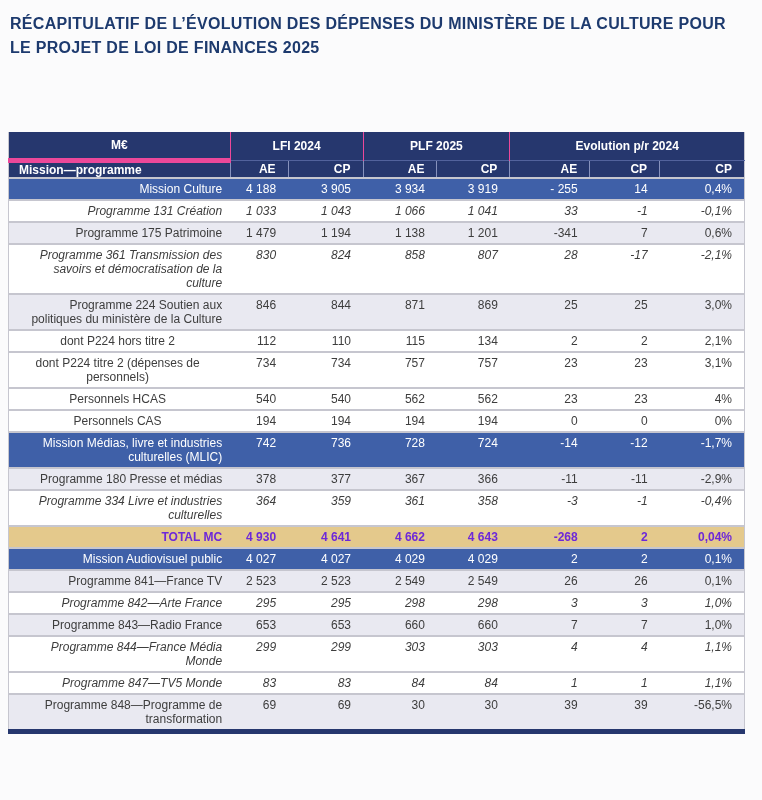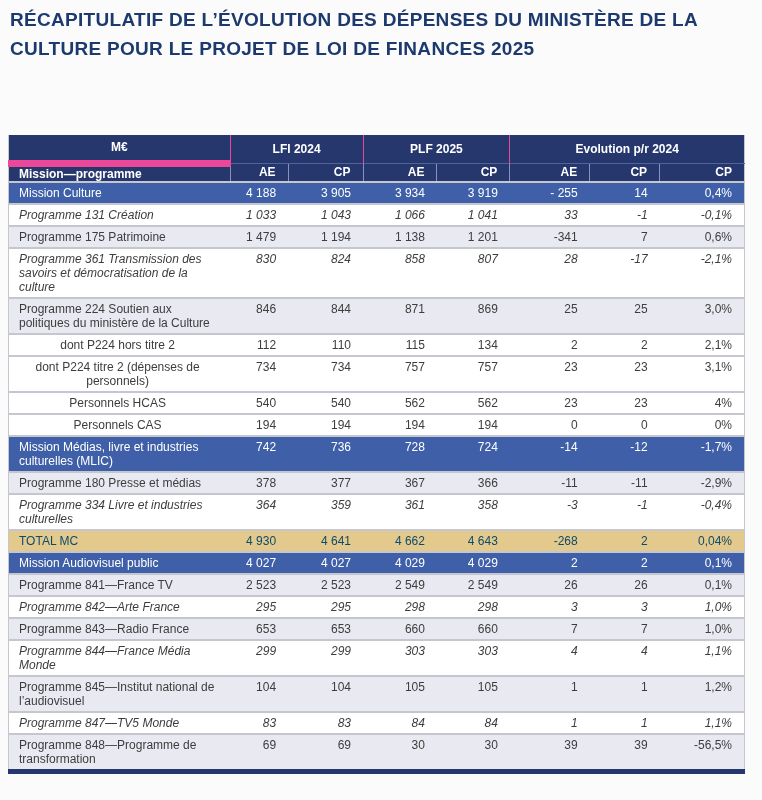--- a/index.html
+++ b/index.html
@@ -1,58 +1,58 @@
 <!DOCTYPE html>
 <html lang="fr"><head>
 <meta charset="utf-8">
 <style>
   * { margin:0; padding:0; box-sizing:border-box; }
   html,body { width:762px; background:#fbfbfc; font-family:"Liberation Sans", sans-serif; }
   body { min-height:800px; }
 
   .page-title {
     color:#1d3a6e;
-    font-size:19px;
+    font-size:16px;
     font-weight:bold;
     line-height:1.5;
     letter-spacing:0.3px;
-    padding:6px 14px 0 10px;
+    padding:12px 14px 0 10px;
     max-width:745px;
   }
 
   table.budget {
     margin:72px 0 0 8px;
     width:737px;
     border-collapse:collapse;
     font-size:12px;
     color:#3d3d3d;
     border-left:1px solid #c6c6cf;
     border-right:1px solid #c6c6cf;
     border-bottom:5px solid #26376e;
   }
 
   
   thead th { background:#26376e; color:#ffffff; font-weight:bold; font-size:12px; }
   .h-unit   { text-align:center; height:28px; }
   .h-group  { text-align:center; border-left:1px solid #ec4899; }
-  .h-label  { text-align:left; padding-left:10px; height:16px; border-top:7px solid #ec4899; }
+  .h-label  { text-align:left; padding-left:10px; height:16px; border-top:5px solid #ec4899; }
   .h-sub    { text-align:right; padding-right:12px; border-left:1px solid #8792bd; border-top:1px solid #52629c; }
 
   
   tbody tr { border-top:2px solid #c6c6cf; }
   tbody td { vertical-align:top; padding:3px 0; line-height:14px; }
-  td.lbl   { text-align:left; padding-left:10px; padding-right:8px; }
+  td.lbl   { text-align:right; padding-left:10px; padding-right:8px; }
   td.num   { text-align:right; padding-right:12px; white-space:nowrap; }
 
   tr.plain   { background:#ffffff;font-style:italic; }
   tr.alt     { background:#e9e9f1; }
   tr.mission { background:#3f60a8; }
   tr.mission td { color:#ffffff; }
   tr.total   { background:#e4c98c; }
-  tr.total td { color:#0c4a6e; font-weight:normal; }
+  tr.total td { color:#6d28d9; font-weight:bold; }
   tr.sub     { background:#ffffff; }
   tr.sub td.lbl { text-align:center; padding-right:14px; }
 </style>
 </head>
 <body>
 
 <h1 class="page-title">RÉCAPITULATIF DE L’ÉVOLUTION DES DÉPENSES DU MINISTÈRE DE LA CULTURE POUR LE PROJET DE LOI DE FINANCES 2025</h1>
 
 <table class="budget">
   <colgroup>
@@ -259,30 +259,20 @@
       <tr class="plain">
         <td class="lbl">Programme 844—France Média Monde</td>
         <td class="num">299</td>
         <td class="num">299</td>
         <td class="num">303</td>
         <td class="num">303</td>
         <td class="num">4</td>
         <td class="num">4</td>
         <td class="num">1,1%</td>
       </tr>
-      <tr class="alt">
-        <td class="lbl">Programme 845—Institut national de l’audiovisuel</td>
-        <td class="num">104</td>
-        <td class="num">104</td>
-        <td class="num">105</td>
-        <td class="num">105</td>
-        <td class="num">1</td>
-        <td class="num">1</td>
-        <td class="num">1,2%</td>
-      </tr>
       <tr class="plain">
         <td class="lbl">Programme 847—TV5 Monde</td>
         <td class="num">83</td>
         <td class="num">83</td>
         <td class="num">84</td>
         <td class="num">84</td>
         <td class="num">1</td>
         <td class="num">1</td>
         <td class="num">1,1%</td>
       </tr>

